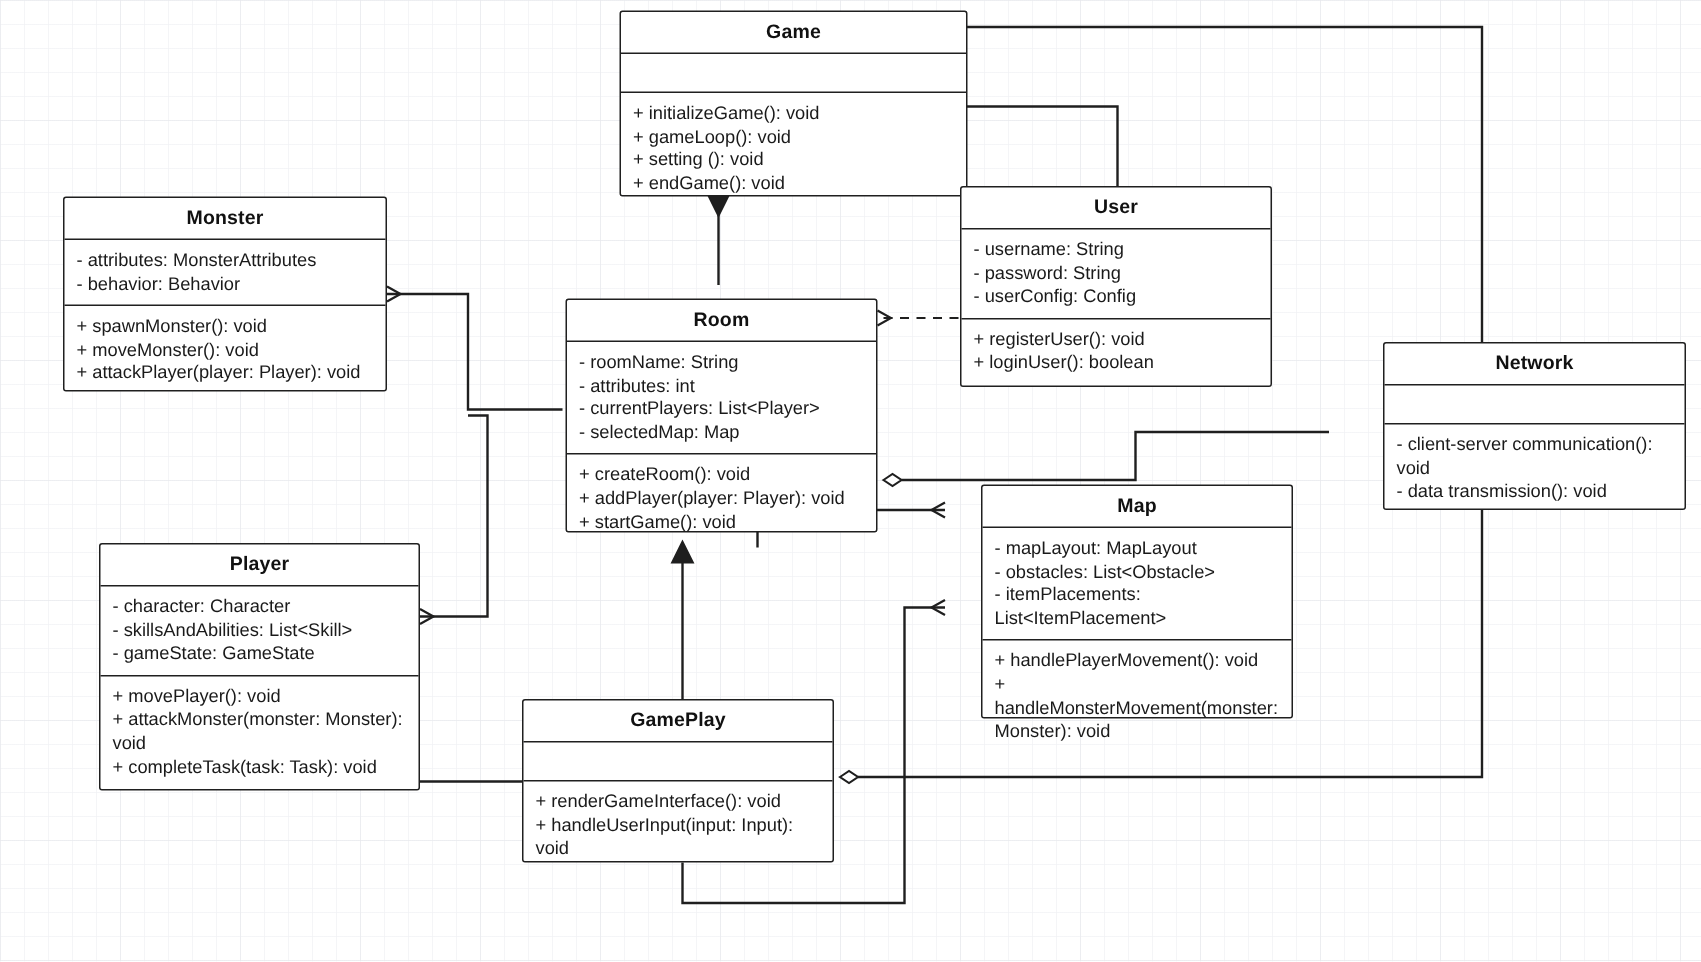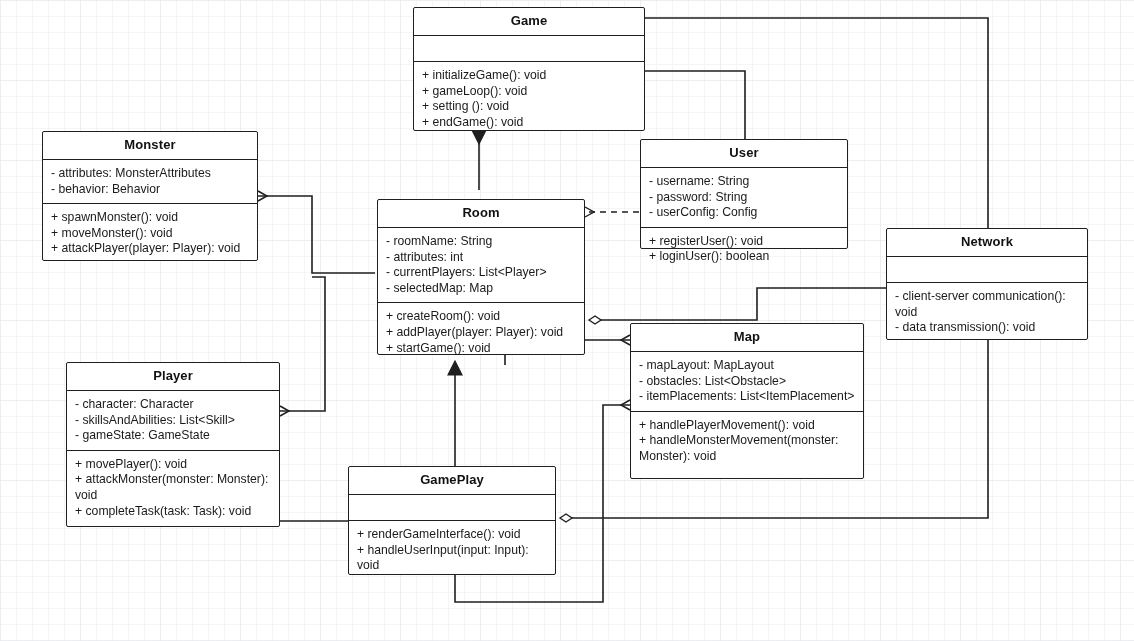--- a/index.html
+++ b/index.html
@@ -186,43 +186,43 @@
       <div class="row">- currentPlayers: List&lt;Player&gt;</div>
       <div class="row">- selectedMap: Map</div>
     </div>
     <div class="uml-section">
       <div class="row">+ createRoom(): void</div>
       <div class="row">+ addPlayer(player: Player): void</div>
       <div class="row">+ startGame(): void</div>
     </div>
   </div>
 
-  <div class="uml-class" style="left:640px; top:139px; width:208px; height:110px;">
+  <div class="uml-class" style="left:640px; top:124px; width:208px; height:134px;">
     <div class="uml-title">User</div>
     <div class="uml-section divider">
       <div class="row">- username: String</div>
       <div class="row">- password: String</div>
       <div class="row">- userConfig: Config</div>
     </div>
     <div class="uml-section">
       <div class="row">+ registerUser(): void</div>
       <div class="row">+ loginUser(): boolean</div>
     </div>
   </div>
 
-  <div class="uml-class" style="left:886px; top:228px; width:202px; height:112px;">
+  <div class="uml-class" style="left:922px; top:228px; width:202px; height:112px;">
     <div class="uml-title">Network</div>
     <div class="uml-section divider empty"></div>
     <div class="uml-section">
       <div class="row">- client-server communication(): void</div>
       <div class="row">- data transmission(): void</div>
     </div>
   </div>
 
-  <div class="uml-class" style="left:630px; top:323px; width:234px; height:156px;">
+  <div class="uml-class" style="left:654px; top:323px; width:208px; height:156px;">
     <div class="uml-title">Map</div>
     <div class="uml-section divider">
       <div class="row">- mapLayout: MapLayout</div>
       <div class="row">- obstacles: List&lt;Obstacle&gt;</div>
       <div class="row">- itemPlacements: List&lt;ItemPlacement&gt;</div>
     </div>
     <div class="uml-section">
       <div class="row">+ handlePlayerMovement(): void</div>
       <div class="row">+ handleMonsterMovement(monster: Monster): void</div>
     </div>

